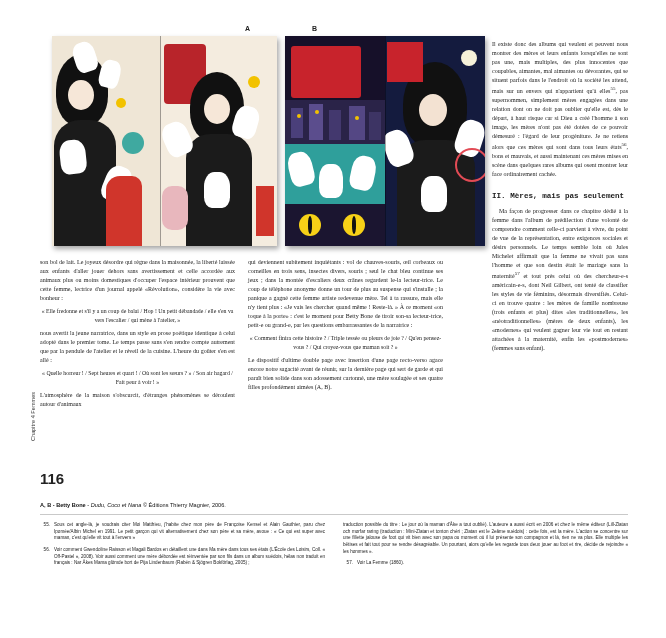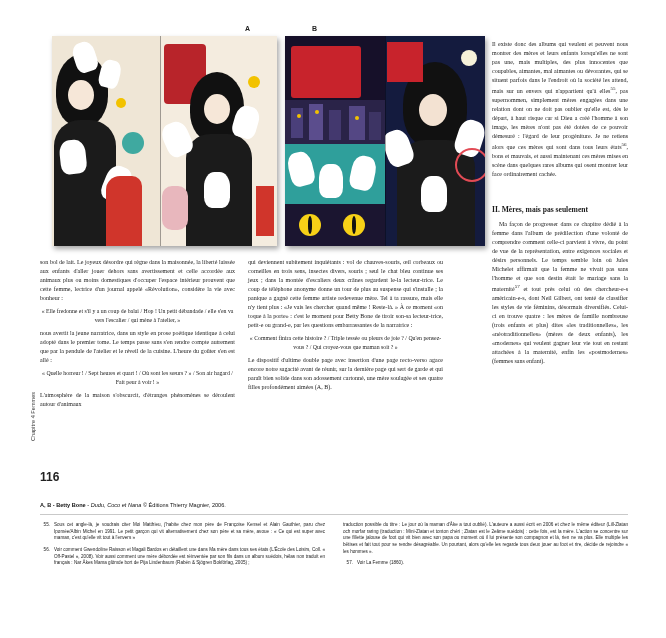--- a/index.html
+++ b/index.html
@@ -80,21 +80,21 @@
   }
   .center-q{text-align:center;padding-left:0;}
 
   #col1{left:40px;top:258px;width:195px;}
   #col2{left:248px;top:258px;width:195px;}
   #col3{left:492px;top:40px;width:136px;}
 
   
   .folio{
     position:absolute;left:40px;top:470px;
-    font-family:"Liberation Sans",sans-serif;font-size:12px;font-weight:bold;color:#222;
+    font-family:"Liberation Sans",sans-serif;font-size:15px;font-weight:bold;color:#222;
   }
   .rail{
     position:absolute;left:36px;top:435px;
     font-family:"Liberation Sans",sans-serif;font-size:5.6px;color:#333;
     transform:rotate(-90deg);transform-origin:left bottom;white-space:nowrap;
   }
 
   
   .caption{
     position:absolute;left:40px;top:502px;width:588px;
@@ -215,21 +215,21 @@
   </div>
 
   <div class="col" id="col2">
     <p class="noind">qui deviennent subitement inquiétants : vol de chauves-souris, œil corbeaux ou corneilles en trois sens, insectes divers, souris ; seul le chat bleu continue ses jeux ; dans la montée d'escaliers deux crânes regardent le-la lecteur-trice. Le coup de téléphone anonyme donne un tour de plus au suspense qui s'installe ; la panique a gagné cette femme artiste redevenue mère. Tel à ta rassure, mais elle n'y tient plus : «Je vais les chercher quand même ! Reste-là. » À ce moment «on toque à la porte» : c'est le moment pour Betty Bone de tiroir son-sa lecteur-trice, petit-e ou grand-e, par les questions embarrassantes de la narratrice :</p>
     <span class="quote center-q">« Comment finira cette histoire ? / Triple tessée ou pleurs de joie ? / Qu'en pensez-vous ? / Qui croyez-vous que maman soit ? »</span>
     <p class="noind">Le dispositif d'ultime double page avec insertion d'une page recto-verso agace encore notre sagacité avant de réunir, sur la dernière page qui sert de garde et qui paraît bien solide dans son adossement cartonné, une mère soulagée et ses quatre filles profondément aimées (A, B).</p>
   </div>
 
   <div class="col" id="col3">
     <p class="noind"><span>Il existe donc des albums qui veulent et peuvent nous montrer des mères et leurs enfants lorsqu'elles ne sont pas une, mais multiples, des plus innocentes que coupables, aimantes, mal aimantes ou dévorantes, qui se situent parfois dans le l'endroit où la société les attend, mais sur un envers qui n'appartient qu'à elles</span><sup>55</sup><span>, pas supernommen, simplement mères engagées dans une relation dont on ne doit pas oublier qu'elle est, dès le départ, à haut risque car si Dieu a créé l'homme à son image, les mères n'ont pas été dotées de ce pouvoir démesuré : l'égard de leur progéniture. Je ne retiens alors que ces mères qui sont dans tous leurs états</span><sup>56</sup><span>, bons et mauvais, et aussi maintenant ces mères mises en scène dans quelques rares albums qui osent montrer leur face ordinairement cachée.</span></p>
-    <h3 style="margin-top:25px;">II. Mères, mais pas seulement</h3>
+    <h3 style="margin-top:12px;font-family:Liberation Mono, monospace;">II. Mères, mais pas seulement</h3>
     <p><span>Ma façon de progresser dans ce chapitre dédié à la femme dans l'album de prédilection d'une volonté de comprendre comment celle-ci parvient à vivre, du point de vue de la représentation, entre exigences sociales et désirs personnels. Le temps semble loin où Jules Michelet affirmait que la femme ne vivait pas sans l'homme et que son destin était le mariage sans la maternité</span><sup>57</sup><span> et tout près celui où des chercheur-e-s américain-e-s, dont Neil Gilbert, ont tenté de classifier les styles de vie féminins, désormais diversifiés. Celui-ci en trouve quatre : les mères de famille nombreuse (trois enfants et plus) dites «les traditionnelles», les «néotraditionnelles» (mères de deux enfants), les «modernes» qui veulent gagner leur vie tout en restant attachées à la maternité, enfin les «postmodernes» (femmes sans enfant).</span></p>
   </div>
 
   <div class="folio">116</div>
   <div class="rail">Chapitre 4 Femmes</div>
 
   <div class="caption">
     <b>A, B - Betty Bone - </b><i>Dudu, Coco et Nana</i><span> © Éditions Thierry Magnier, 2006.</span>
   </div>
   <div class="rule"></div>

